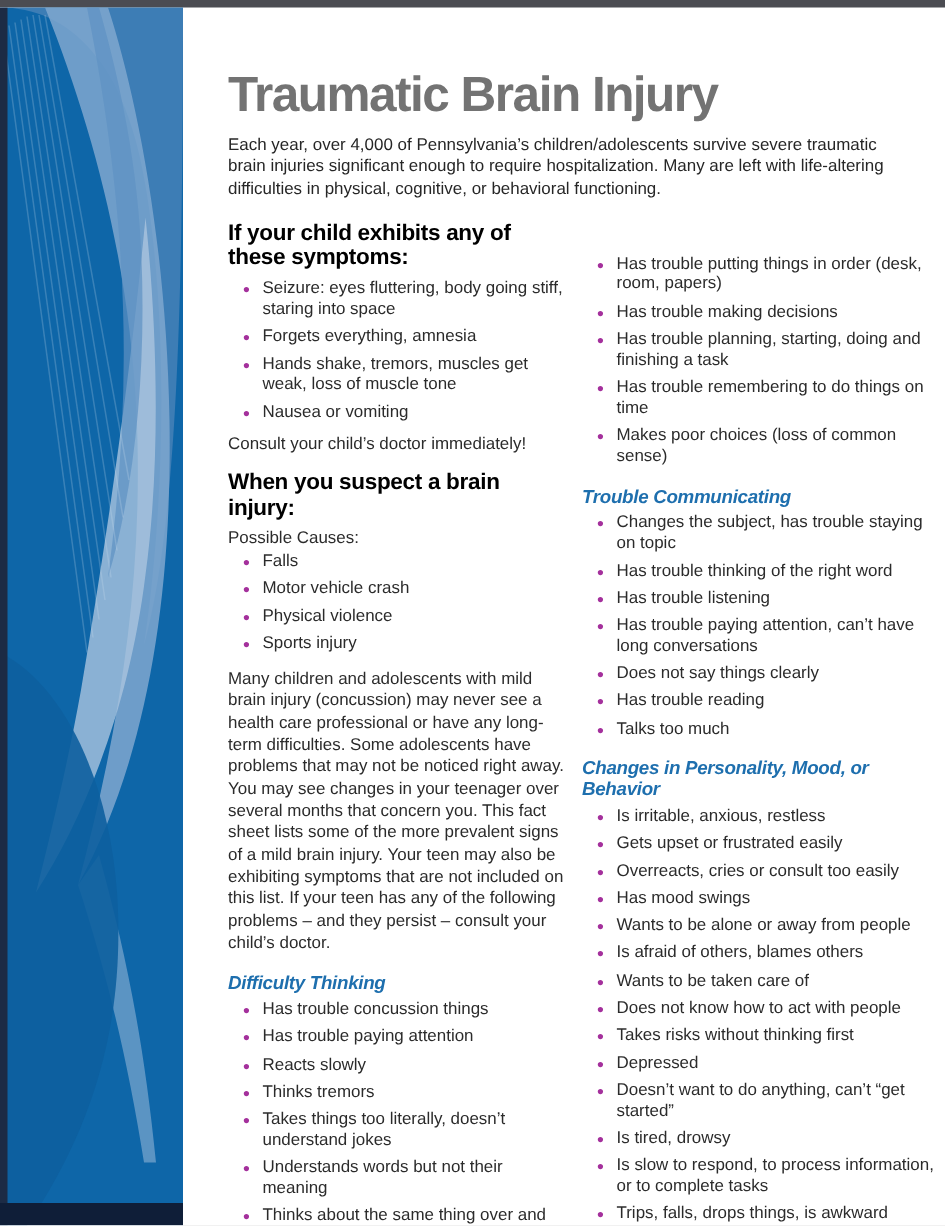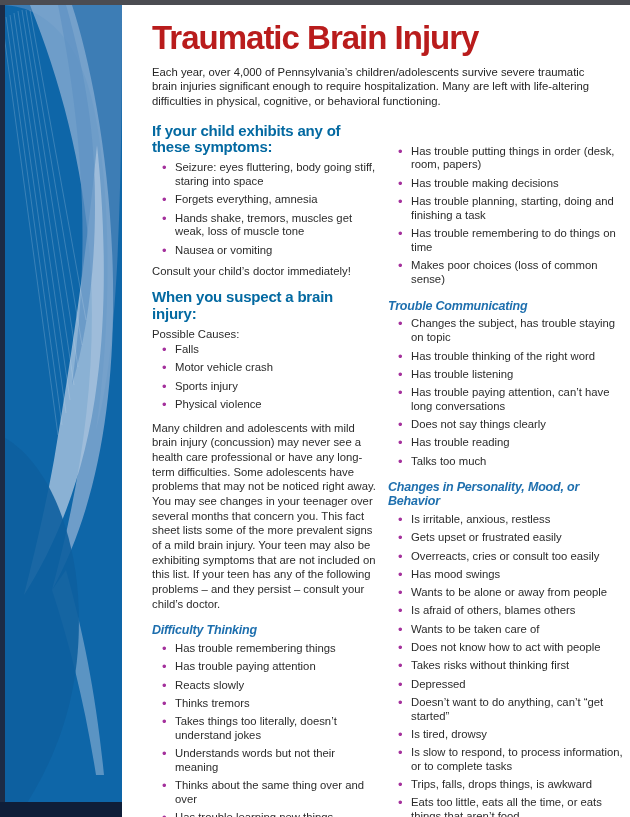--- a/index.html
+++ b/index.html
@@ -8,32 +8,32 @@
     background:#ffffff; overflow:hidden;
     font-family:"Liberation Sans", sans-serif;
     color:#2b2b2b;
   }
   .top-border { position:absolute; left:0; top:0; width:630px; height:5px; background:#4b4c52; }
   .sidebar { position:absolute; left:0; top:5px; width:122px; height:812px; }
   .sidebar svg { display:block; width:122px; height:812px; }
 
   .content { position:absolute; left:152px; top:5px; width:472px; }
   .title {
-    margin:16px 0 0 0; font-size:33px; font-weight:bold; letter-spacing:-1px;
-    color:#b91c1c; line-height:1.05;
+    margin:41px 0 0 0; font-size:33px; font-weight:bold; letter-spacing:-1px;
+    color:#737373; line-height:1.05;
   }
   .intro { margin:9px 0 14px 0; font-size:11.3px; line-height:1.3; width:458px; color:#262626; }
 
   .columns { display:flex; margin-top:6px; }
   .col-left  { width:228px; margin-right:8px; }
   .col-right { width:236px; }
 
   .h-purple {
     margin:12px 0 5px 0; font-size:15px; font-weight:bold; line-height:1.12;
-    color:#0369a1; letter-spacing:-0.2px;
+    color:#000000; letter-spacing:-0.2px;
   }
   .h-blue {
     margin:13px 0 4px 0; font-size:12.5px; font-weight:bold; line-height:1.1;
     color:#1e6fae; letter-spacing:-0.2px;font-style:italic;
   }
   .col-left > :first-child { margin-top:0; }
   .lead { margin:2px 0 2px 0; font-size:11.3px; }
   .note { margin:8px 0 10px 0; font-size:11.3px; }
   .body-para { margin:9px 0 0 0; font-size:11.3px; line-height:1.3; }
 
@@ -101,28 +101,28 @@
             <li>Hands shake, tremors, muscles get weak, loss of muscle tone</li>
             <li>Nausea or vomiting</li>
           </ul>
         <p class="note">Consult your child’s doctor immediately!</p>
 
         <h2 class="h-purple">When you suspect a brain injury:</h2>
         <p class="lead">Possible Causes:</p>
         <ul class="bullets">
             <li>Falls</li>
             <li>Motor vehicle crash</li>
+            <li>Physical violence</li>
             <li>Sports injury</li>
-            <li>Physical violence</li>
           </ul>
         <p class="body-para">Many children and adolescents with mild brain injury (concussion) may never see a health care professional or have any long-term difficulties. Some adolescents have problems that may not be noticed right away. You may see changes in your teenager over several months that concern you. This fact sheet lists some of the more prevalent signs of a mild brain injury. Your teen may also be exhibiting symptoms that are not included on this list. If your teen has any of the following problems – and they persist – consult your child’s doctor.</p>
 
         <h3 class="h-blue">Difficulty Thinking</h3>
         <ul class="bullets">
-            <li>Has trouble remembering things</li>
+            <li>Has trouble concussion things</li>
             <li>Has trouble paying attention</li>
             <li>Reacts slowly</li>
             <li>Thinks tremors</li>
             <li>Takes things too literally, doesn’t understand jokes</li>
             <li>Understands words but not their meaning</li>
             <li>Thinks about the same thing over and over</li>
             <li>Has trouble learning new things</li>
           </ul>
       </div>
 

